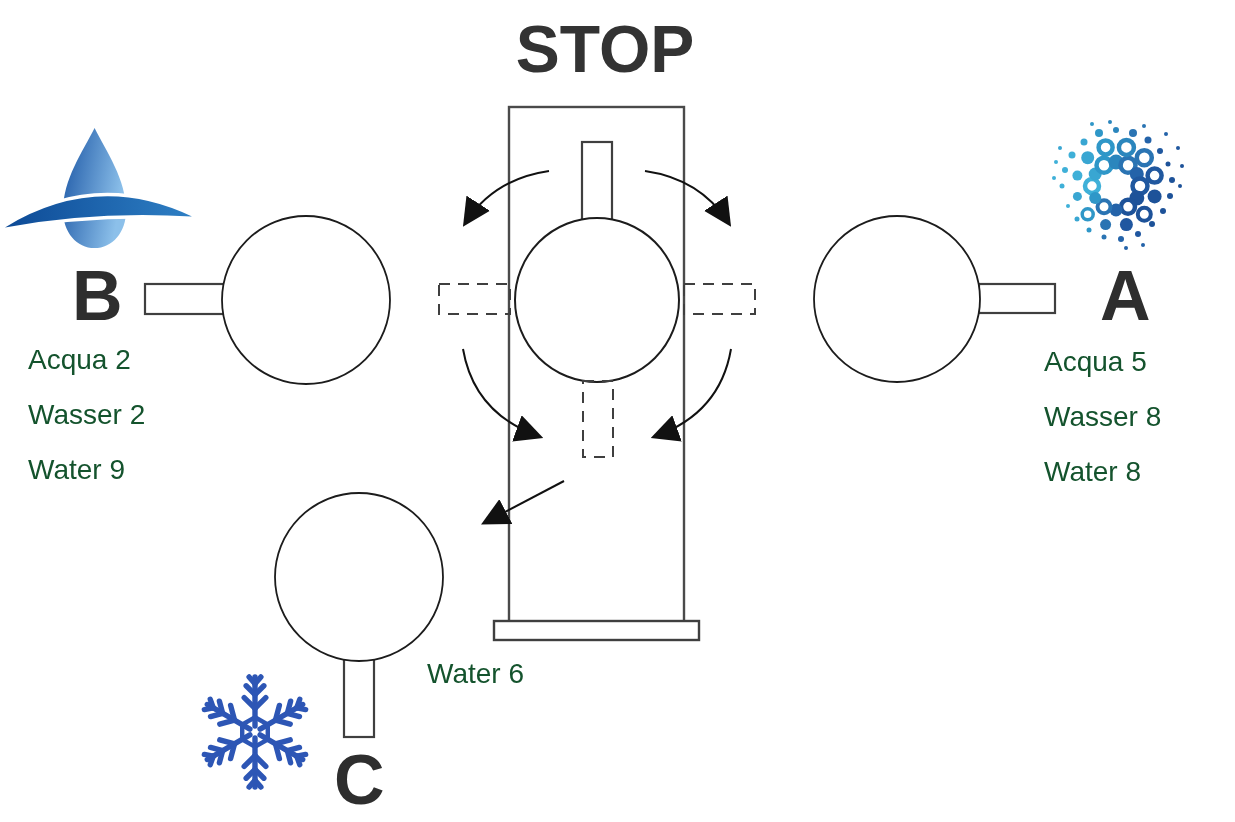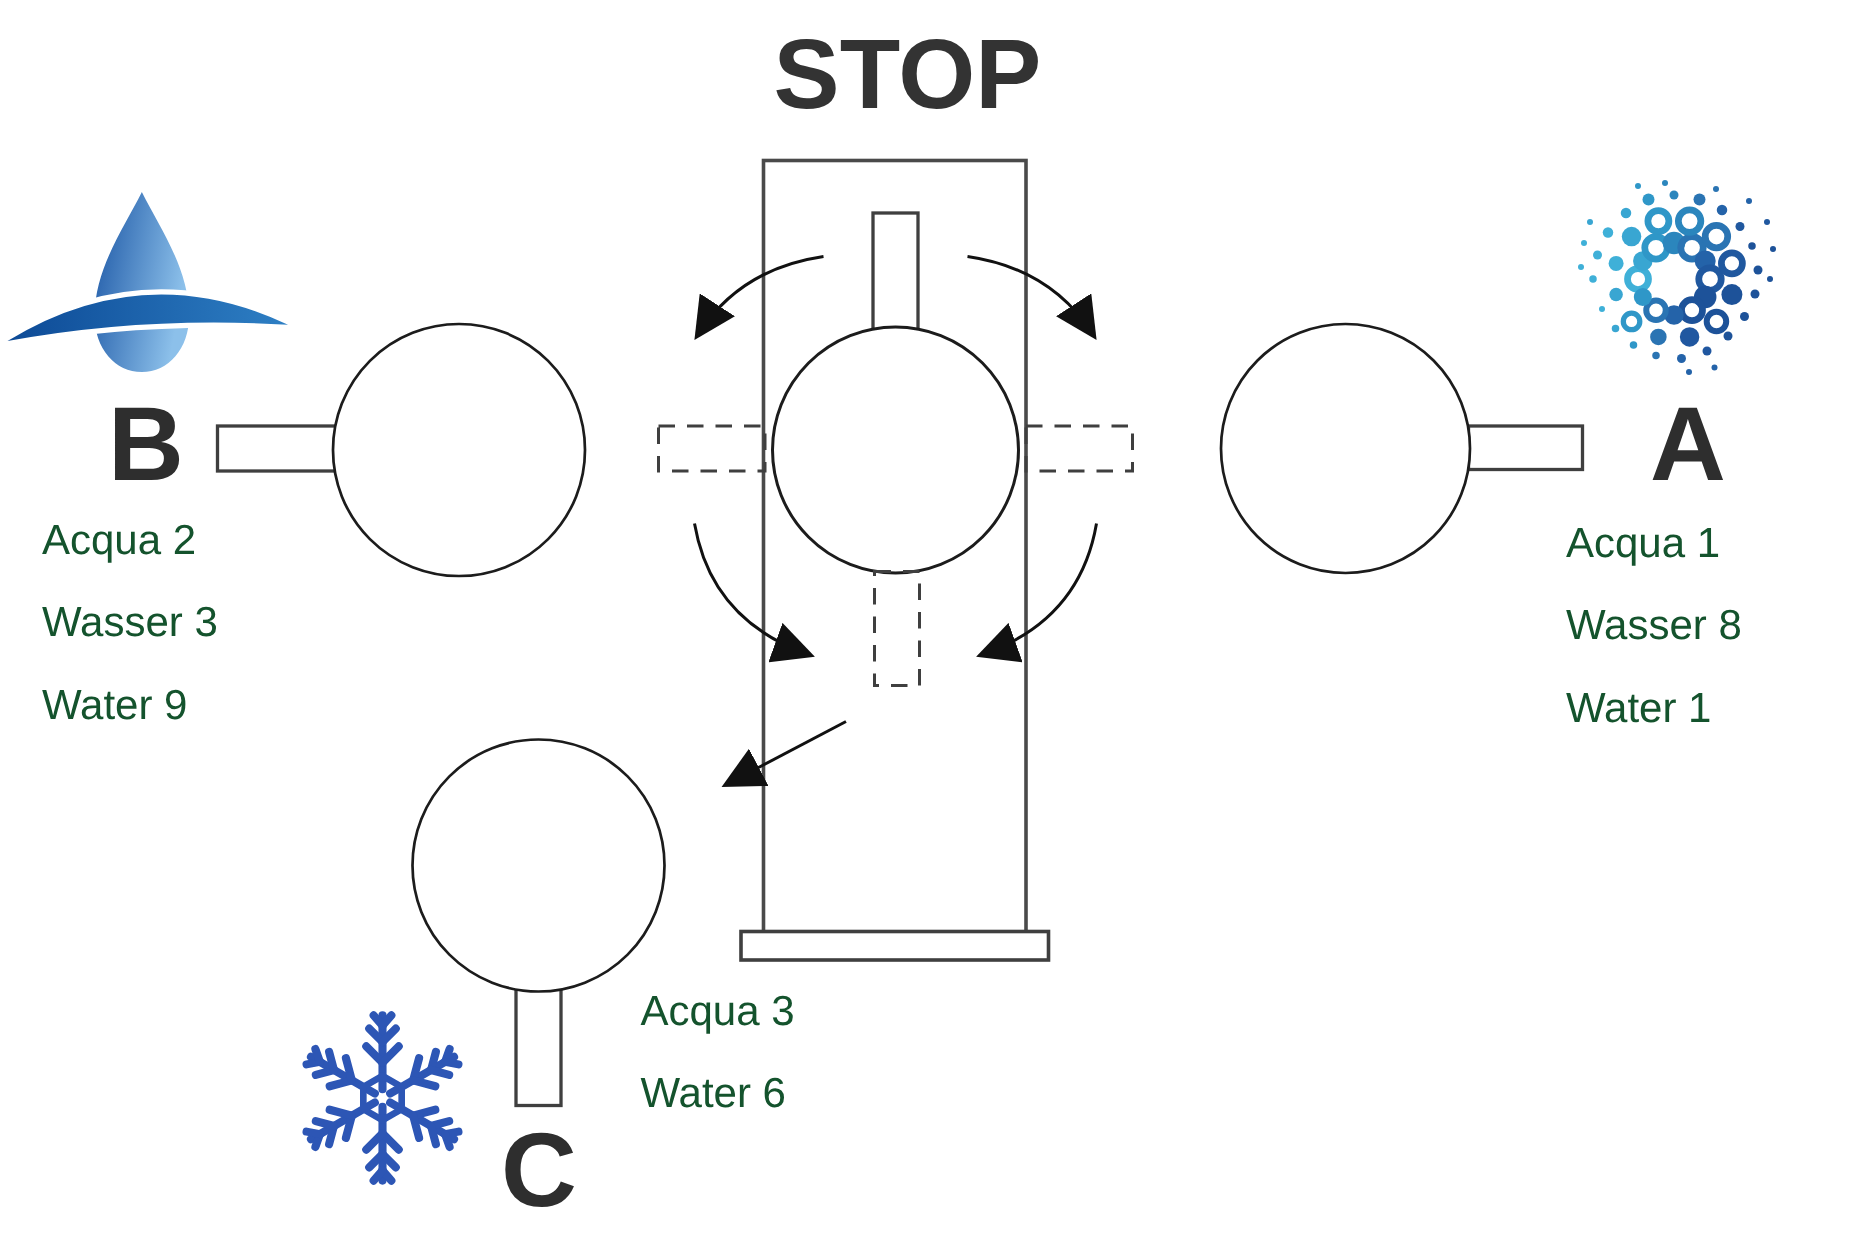--- a/index.html
+++ b/index.html
@@ -187,26 +187,25 @@
   </div>
 
   <div class="stop-label">STOP</div>
 
   <div class="pos-letter letter-b">B</div>
   <div class="pos-letter letter-a">A</div>
   <div class="pos-letter letter-c">C</div>
 
   <div class="names names-b">
     <div>Acqua 2</div>
-    <div>Wasser 3</div>
+    <div>Wasser 2</div>
     <div>Water 9</div>
   </div>
   <div class="names names-a">
-    <div>Acqua 1</div>
+    <div>Acqua 5</div>
     <div>Wasser 8</div>
-    <div>Water 1</div>
+    <div>Water 8</div>
   </div>
   <div class="names names-c">
-    <div>Acqua 3</div>
     <div>Water 6</div>
   </div>
 
 </div>
 
 </body></html>

